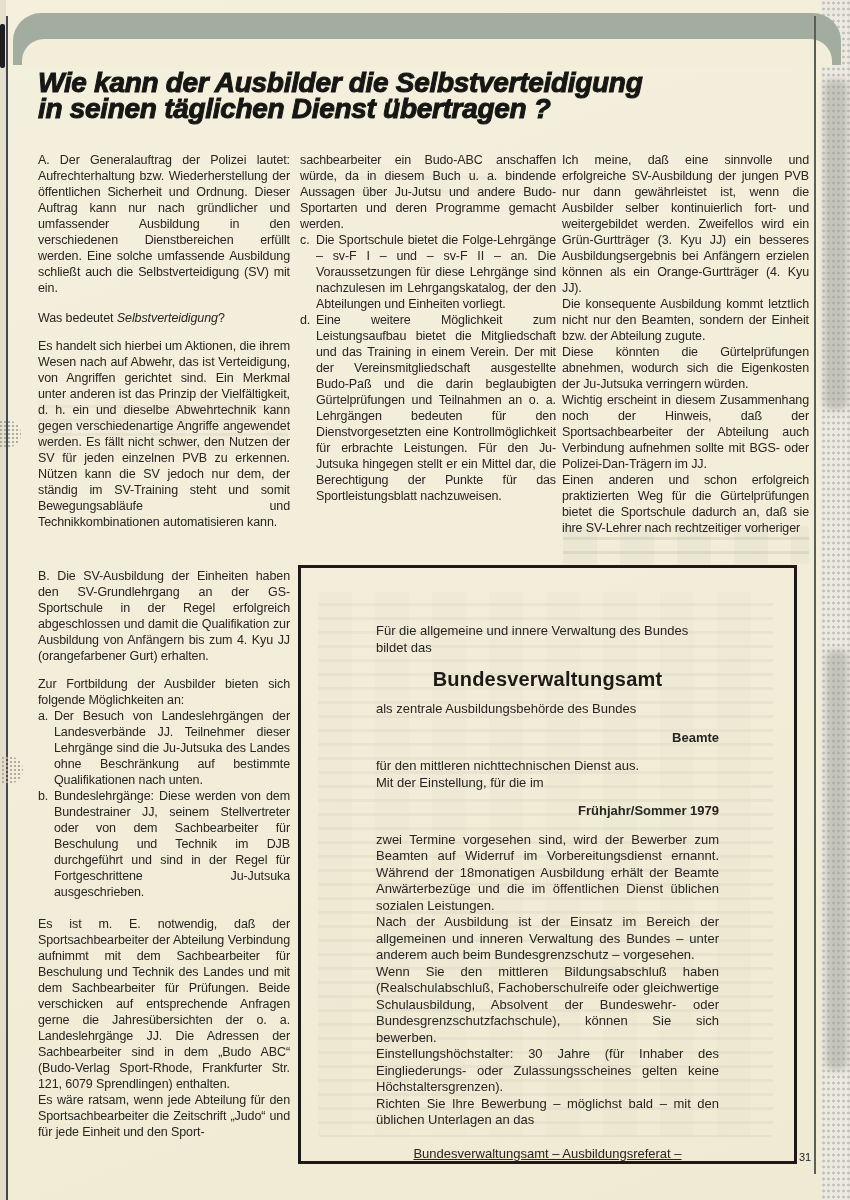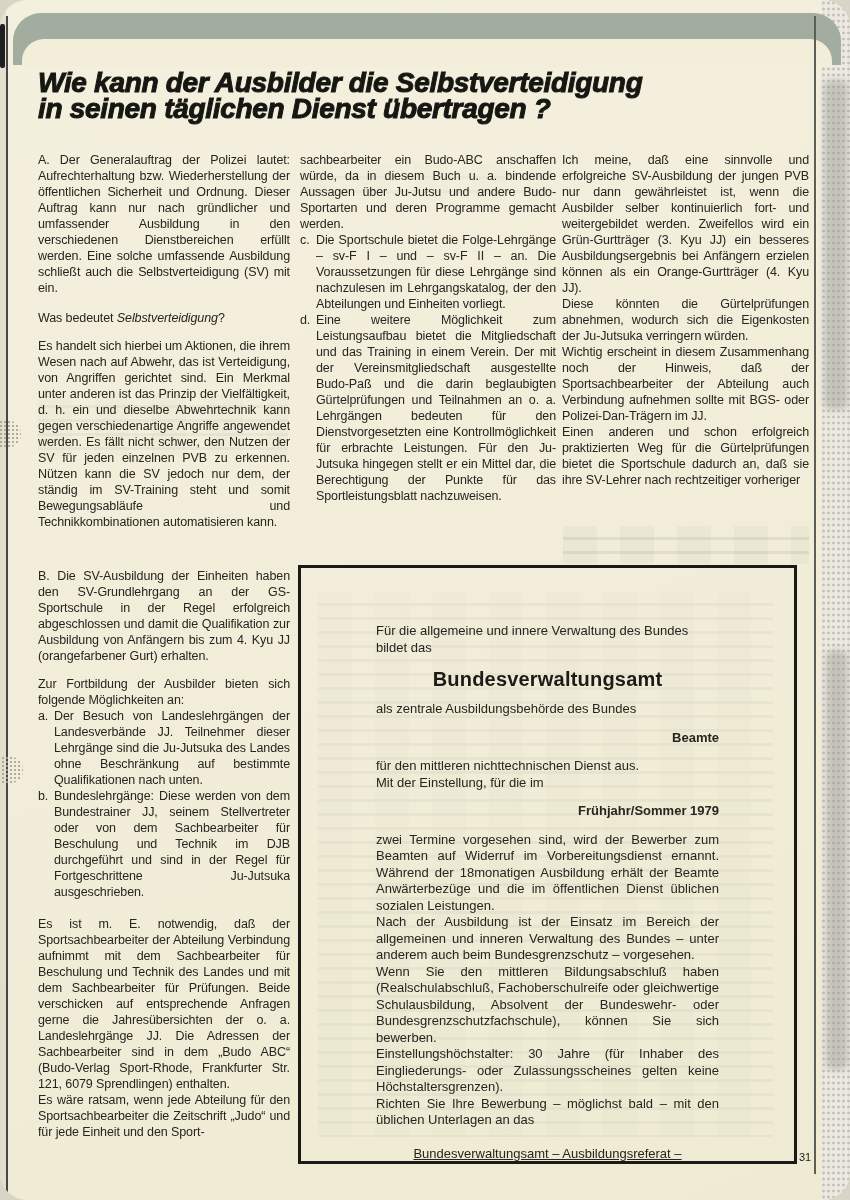--- a/index.html
+++ b/index.html
@@ -1,19 +1,19 @@
 <!DOCTYPE html>
 <html lang="de"><head>
 <meta charset="utf-8">
 <style>
   html,body{margin:0;padding:0;background:#d8d5c6;}
   .page{
     position:relative; width:850px; height:1200px; overflow:hidden;
     background:linear-gradient(160deg,#f4f0de 0%,#f1edd8 55%,#eeead3 100%);
-    font-family:"Liberation Sans", sans-serif; color:#26251f;border-radius:27px;
+    font-family:"Liberation Sans", sans-serif; color:#26251f;
   }
   
   .right-strip{position:absolute; left:821px; top:0; width:29px; height:1200px;
     background-color:#ebe9e0;
     background-image:radial-gradient(rgba(130,130,122,.38) 1px, transparent 1.5px);
     background-size:5px 6px;}
   .right-blotch{position:absolute; filter:blur(3px); background:rgba(150,150,142,.45); border-radius:8px;}
   .rb1{left:824px; top:80px;  width:24px; height:330px;}
   .rb2{left:826px; top:650px; width:22px; height:420px;}
   .band{position:absolute; left:13px; top:13px; width:828px; height:52px;
@@ -111,20 +111,21 @@
   </div>
 
   <div class="col col2">
     <p>sachbearbeiter ein Budo-ABC anschaffen würde, da in diesem Buch u. a. bindende Aussagen über Ju-Jutsu und andere Budo-Sportarten und deren Programme gemacht werden.</p>
     <p class="hang"><span class="marker">c.</span><span>Die Sportschule bietet die Folge-Lehrgänge – sv-F I – und – sv-F II – an. Die Voraussetzungen für diese Lehrgänge sind nachzulesen im Lehrgangskatalog, der den Abteilungen und Einheiten vorliegt.</span></p>
     <p class="hang"><span class="marker">d.</span><span>Eine weitere Möglichkeit zum Leistungsaufbau bietet die Mitgliedschaft und das Training in einem Verein. Der mit der Vereinsmitgliedschaft ausgestellte Budo-Paß und die darin beglaubigten Gürtelprüfungen und Teilnahmen an o. a. Lehrgängen bedeuten für den Dienstvorgesetzten eine Kontrollmöglichkeit für erbrachte Leistungen. Für den Ju-Jutsuka hingegen stellt er ein Mittel dar, die Berechtigung der Punkte für das Sportleistungsblatt nachzuweisen.</span></p>
   </div>
 
   <div class="col col3">
     <p>Ich meine, daß eine sinnvolle und erfolgreiche SV-Ausbildung der jungen PVB nur dann gewährleistet ist, wenn die Ausbilder selber kontinuierlich fort- und weitergebildet werden. Zweifellos wird ein Grün-Gurtträger (3. Kyu JJ) ein besseres Ausbildungsergebnis bei Anfängern erzielen können als ein Orange-Gurtträger (4. Kyu JJ).</p>
+    <p>Die konsequente Ausbildung kommt letztlich nicht nur den Beamten, sondern der Einheit bzw. der Abteilung zugute.</p>
     <p>Diese könnten die Gürtelprüfungen abnehmen, wodurch sich die Eigenkosten der Ju-Jutsuka verringern würden.</p>
     <p>Wichtig erscheint in diesem Zusammenhang noch der Hinweis, daß der Sportsachbearbeiter der Abteilung auch Verbindung aufnehmen sollte mit BGS- oder Polizei-Dan-Trägern im JJ.</p>
     <p>Einen anderen und schon erfolgreich praktizierten Weg für die Gürtelprüfungen bietet die Sportschule dadurch an, daß sie ihre SV-Lehrer nach rechtzeitiger vorheriger</p>
   </div>
 
   <div class="adbox">
     <p class="ad-left ad-intro">Für die allgemeine und innere Verwaltung des Bundes bildet das</p>
     <h2 class="ad-org">Bundesverwaltungsamt</h2>
     <p class="ad-left ad-gap">als zentrale Ausbildungsbehörde des Bundes</p>
     <p class="ad-center-bold">Beamte</p>

